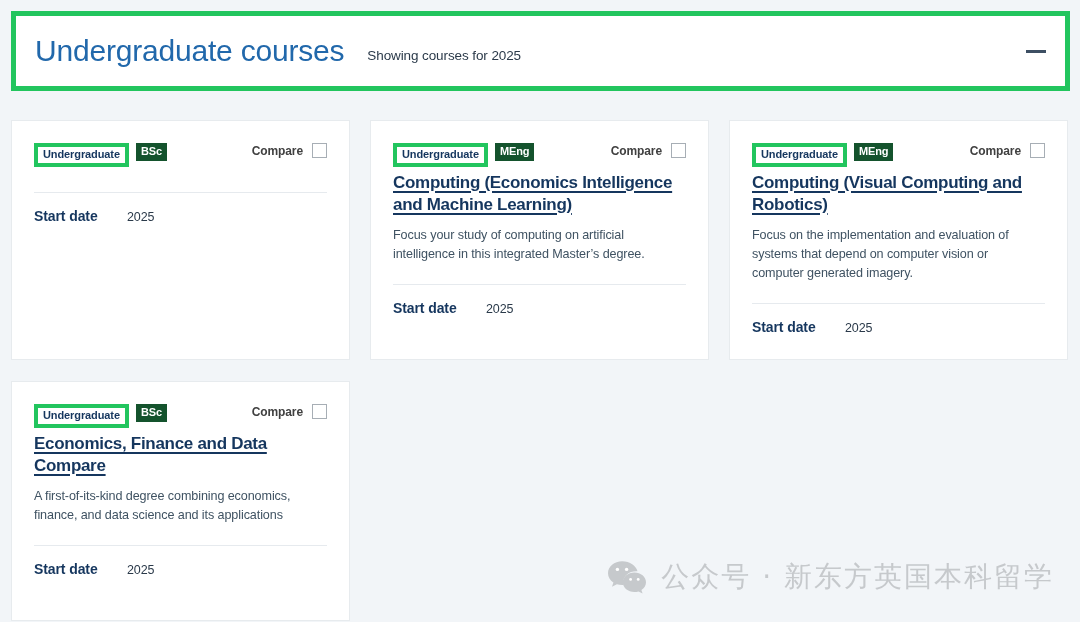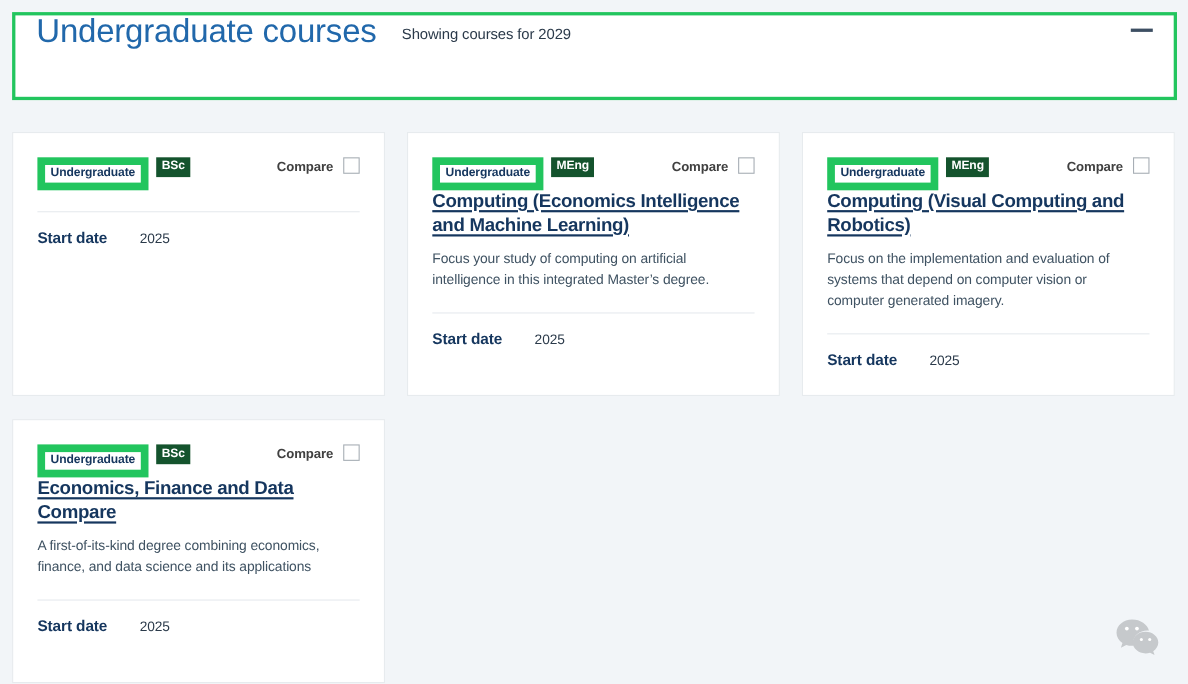--- a/index.html
+++ b/index.html
@@ -20,23 +20,23 @@
   }
 
   
   .header-panel {
     position: absolute;
     left: 11px;
     top: 11px;
     width: 1059px;
     height: 80px;
     background: #ffffff;
-    border: 3px solid #22c55e;
-    display: flex;
-    align-items: flex-start;
+    border: 5px solid #22c55e;
+    display: flex;
+    align-items: center;
     padding-left: 19px;
     padding-right: 16px;
   }
 
   .header-title {
     font-size: 30px;
     font-weight: 400;
     color: #2168ab;
     letter-spacing: -0.2px;
     line-height: 1;
@@ -92,21 +92,21 @@
   .card.h-mid  { min-height: 240px; }
 
   .card-toprow {
     display: flex;
     align-items: flex-start;
     height: 20px;
     margin-bottom: 9px;
   }
 
   .tag-undergrad {
-    border: 7px solid #22c55e;
+    border: 4px solid #22c55e;
     color: #15365e;
     font-size: 11px;
     font-weight: 700;
     padding: 2px 5px 3px 5px;
     line-height: 1;
     letter-spacing: -0.1px;
     white-space: nowrap;
   }
 
   .tag-degree {
@@ -216,21 +216,21 @@
   }
   .wechat-icon { display: block; }
 </style>
 </head>
 <body>
 
 <div id="page">
 
   <div class="header-panel">
     <div class="header-title">Undergraduate courses</div>
-    <div class="header-sub">Showing courses for 2029</div>
+    <div class="header-sub">Showing courses for 2025</div>
     <div class="header-collapse">
       <span class="bar"></span>
     </div>
   </div>
 
   <div class="grid">
 
     <div class="card h-tall">
       <div class="card-toprow">
         <span class="tag-undergrad">Undergraduate</span>
@@ -305,15 +305,16 @@
 
   <div class="watermark">
     <svg class="wechat-icon" width="40" height="34" viewBox="0 0 40 34">
       <path d="M15.2 1.2C7.3 1.2 1 6.6 1 13.2c0 3.8 2.1 7.1 5.4 9.3l-1.4 4.3 4.9-2.5c1.6.5 3.4.8 5.3.8.5 0 1 0 1.5-.1-.3-.9-.5-1.9-.5-2.9 0-6 5.8-10.9 12.9-10.9.5 0 .9 0 1.4.1C29.2 5.7 22.9 1.2 15.2 1.2z" fill="#c6c9cc"></path>
       <circle cx="10.4" cy="9.4" r="1.7" fill="#ffffff"></circle>
       <circle cx="19.6" cy="9.4" r="1.7" fill="#ffffff"></circle>
       <path d="M39 22.2c0-5.4-5.2-9.8-11.6-9.8s-11.6 4.4-11.6 9.8 5.2 9.8 11.6 9.8c1.4 0 2.8-.2 4.1-.6l4.1 2.1-1.2-3.5c2.8-1.8 4.6-4.6 4.6-7.8z" fill="#c6c9cc"></path>
       <circle cx="23.6" cy="19.4" r="1.4" fill="#ffffff"></circle>
       <circle cx="31.2" cy="19.4" r="1.4" fill="#ffffff"></circle>
     </svg>
+    <span class="watermark-text">公众号 · 新东方英国本科留学</span>
   </div>
 
 </div>
 
 </body></html>

